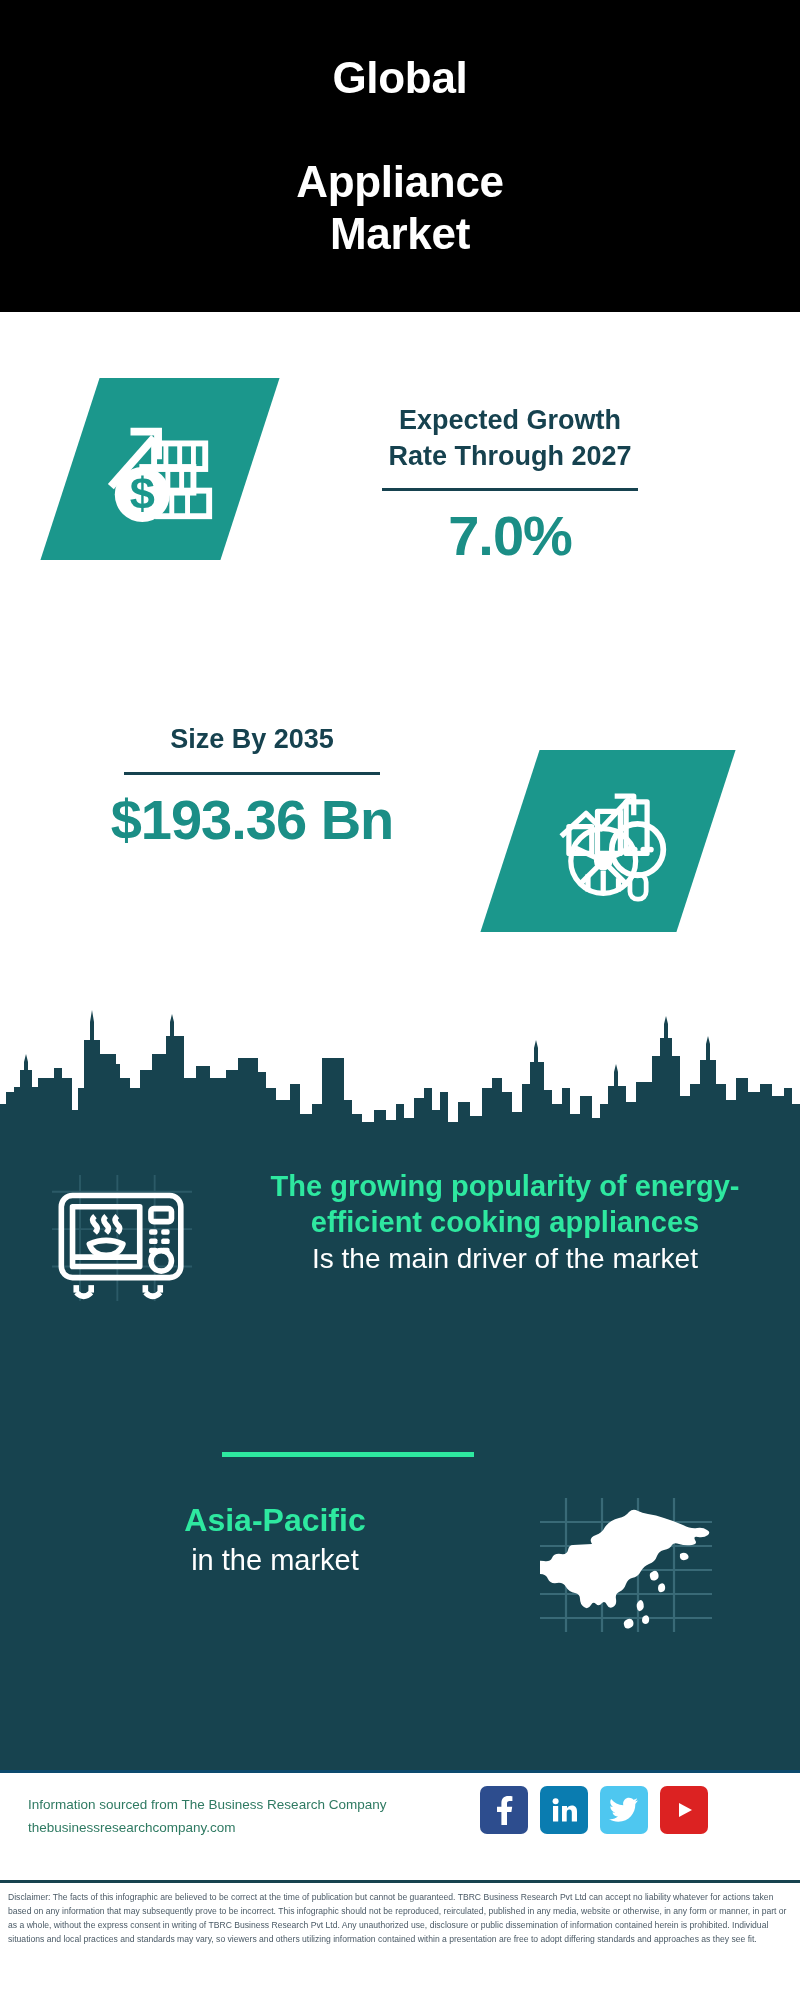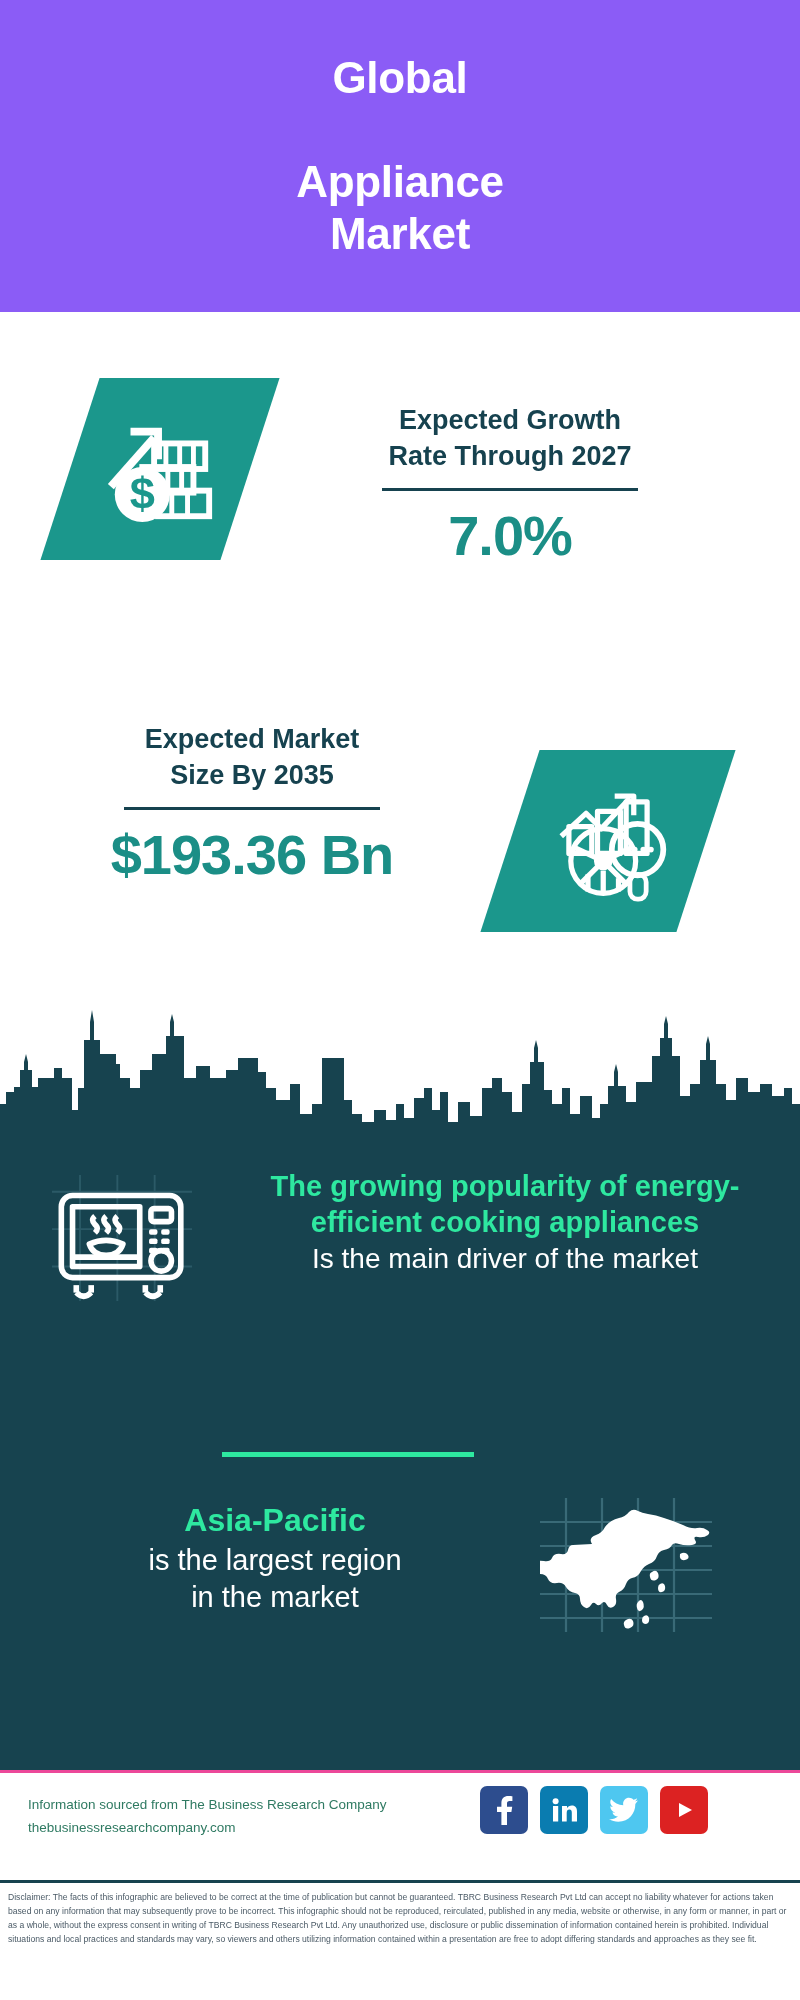--- a/index.html
+++ b/index.html
@@ -7,21 +7,21 @@
     width:800px;height:2000px;
     background:#ffffff;
     font-family:"Liberation Sans", sans-serif;
     overflow:hidden;
   }
   .page{position:relative;width:800px;height:2000px;overflow:hidden;background:#fff;}
 
   
   .header{
     position:absolute;left:0;top:0;width:800px;height:312px;
-    background:#8b5cf6;
+    background:#000000;
     display:flex;align-items:center;justify-content:center;
   }
   .header-title{
     color:#ffffff;font-weight:bold;font-size:44px;line-height:1.18;
     text-align:center;letter-spacing:-.3px;width:760px;
     margin:0;padding:0 20px;
   }
 
   
   .white-zone{position:absolute;left:0;top:312px;width:800px;height:840px;background:#fff;}
@@ -63,21 +63,21 @@
     position:absolute;left:222px;top:1452px;width:252px;height:5px;background:#2ee8a0;
   }
   .region-text{position:absolute;left:40px;top:1500px;width:470px;text-align:center;}
   .region-name{color:#2ee8a0;font-weight:bold;font-size:32px;line-height:1.3;display:block;}
   .region-sub{color:#ffffff;font-size:29px;line-height:1.3;display:block;}
   .map-icon{position:absolute;left:540px;top:1498px;}
 
   
   .footer{
     position:absolute;left:0;top:1770px;width:800px;height:110px;background:#fff;
-    border-top:3px solid #ec4899;
+    border-top:3px solid #0c4a6e;
   }
   .source-text{
     position:absolute;left:28px;top:20px;
     color:#2f7a62;font-size:13.5px;line-height:1.72;
   }
   .socials{position:absolute;left:480px;top:13px;display:flex;gap:12px;}
   .sq{width:48px;height:48px;border-radius:7px;display:flex;align-items:center;justify-content:center;}
   .fb{background:#2d4d8e;} .li{background:#0a7cb0;}
   .tw{background:#4ec7f0;} .yt{background:#dc2222;}
 
@@ -133,21 +133,20 @@
   </div>
 
   <div class="stat-block" style="left:310px;top:403px;width:400px;">
     <p class="stat-label">Expected Growth</p>
     <p class="stat-label">Rate Through 2027</p>
     <hr class="rule" style="width:256px;">
     <p class="stat-value">7.0%</p>
   </div>
 
   <div class="stat-block" style="left:52px;top:722px;width:400px;">
-    <p class="stat-label">Expected Market</p>
     <p class="stat-label">Size By 2035</p>
     <hr class="rule" style="width:256px;">
     <p class="stat-value">$193.36 Bn</p>
   </div>
 
   <div class="para" style="left:510px;top:750px;width:196px;height:182px;">
     <svg width="124" height="124" viewBox="0 0 130 130">
       <g fill="none" stroke="#ffffff" stroke-width="5.5" stroke-linejoin="round">
         <polyline points="16,60 42,36 58,52 88,20"></polyline>
         <polyline points="72,18 92,18 92,38"></polyline>
@@ -221,21 +220,20 @@
 
   <div class="driver-text">
     <span class="hl">The growing popularity of energy-efficient cooking appliances</span>
     <span class="sub">Is the main driver of the market</span>
   </div>
 
   <div class="mid-divider"></div>
 
   <div class="region-text">
     <span class="region-name">Asia-Pacific</span>
-    <span class="region-sub">is the largest region</span>
     <span class="region-sub">in the market</span>
   </div>
 
   <div class="map-icon">
     <svg width="172" height="134" viewBox="0 0 172 134">
       <g stroke="#3d6f7c" stroke-width="2.2" opacity="0.9">
         <line x1="26" y1="0" x2="26" y2="134"></line>
           <line x1="62" y1="0" x2="62" y2="134"></line>
         <line x1="98" y1="0" x2="98" y2="134"></line>
           <line x1="134" y1="0" x2="134" y2="134"></line>

